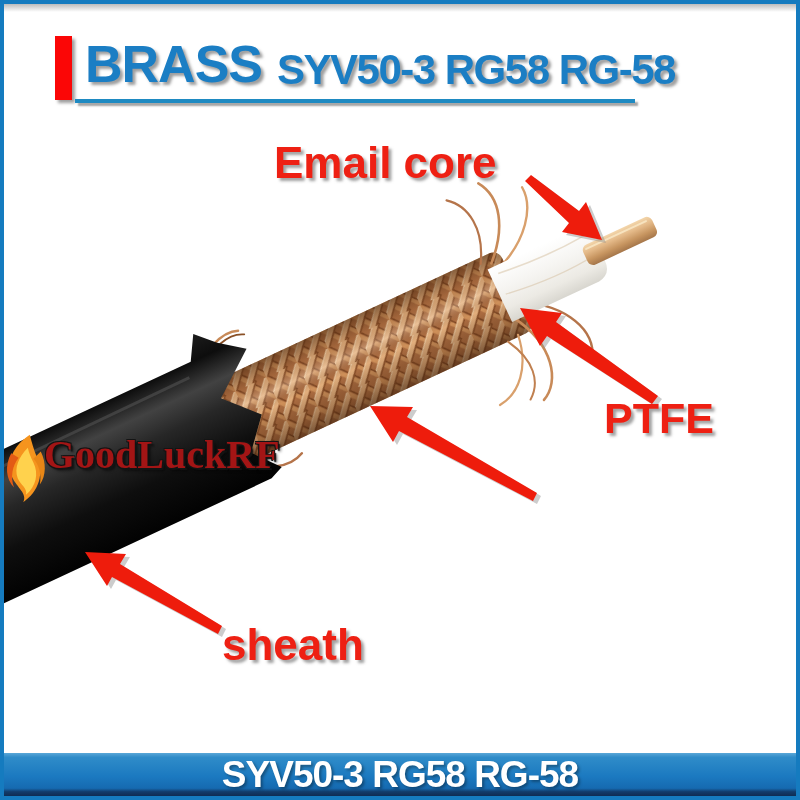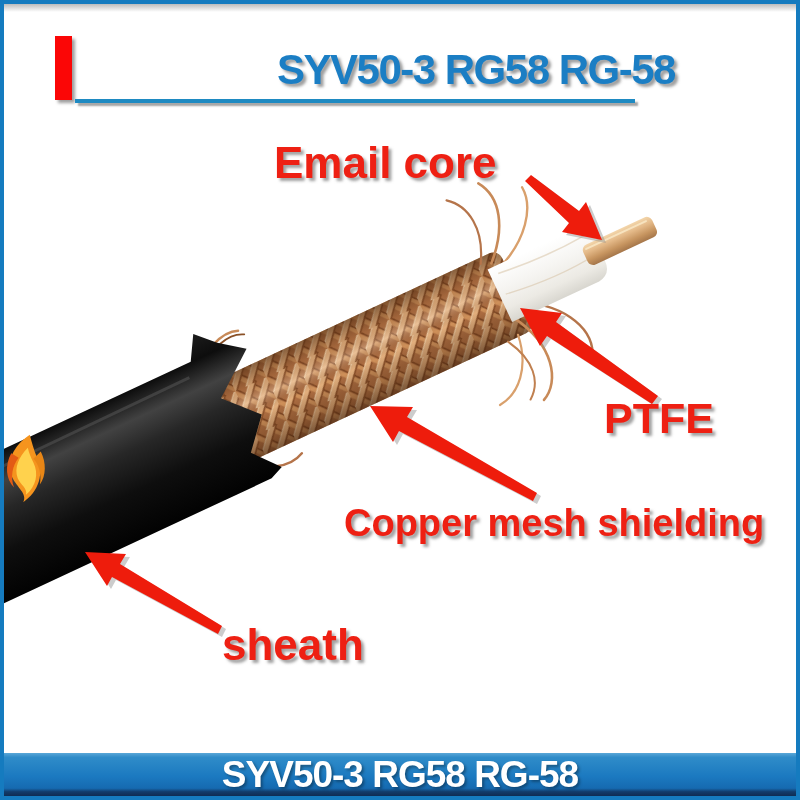--- a/index.html
+++ b/index.html
@@ -72,20 +72,21 @@
     text-shadow:2px 2px 3px rgba(0,0,0,.35); white-space:nowrap;
   }
 </style>
 </head>
 <body>
 
 <div class="canvas">
   <div class="top-shadow"></div>
 
   <div class="red-bar"></div>
+  <div class="brand-title">BRASS</div>
   <div class="model-title">SYV50-3 RG58 RG-58</div>
   <div class="header-underline"></div>
 
   <svg class="cable-svg" width="800" height="800" viewBox="0 0 800 800">
     <defs>
       <linearGradient id="sheathGrad" x1="0" y1="0" x2="0" y2="1">
         <stop offset="0" stop-color="#1c1c1c"></stop>
         <stop offset=".15" stop-color="#0d0d0d"></stop>
         <stop offset=".32" stop-color="#424242"></stop>
         <stop offset=".48" stop-color="#272727"></stop>
@@ -194,23 +195,23 @@
     </g>
   </svg>
 
   <div class="watermark">
     <svg class="wm-flame" width="48" height="78" viewBox="0 0 52 80">
       <path d="M30,4 C12,16 4,34 11,50 C16,61 28,68 23,77 C40,66 46,45 38,29 C34,19 32,11 30,4 Z" fill="#f5941e"></path>
       <path d="M28,18 C18,28 13,40 17,51 C20,58 28,62 26,69 C37,60 40,46 34,34 C31,28 29,23 28,18 Z" fill="#ffd24d"></path>
       <path d="M10,24 C3,37 4,52 13,61 C9,50 11,38 18,29 Z" fill="#e35b15"></path>
       <path d="M42,22 C48,34 48,48 41,58 C43,47 40,36 34,30 Z" fill="#e88616"></path>
     </svg>
+    <div class="wm-brand">GoodLuckRF</div>
   </div>
 
   <div class="ann ann-copper-core">Email core</div>
   <div class="ann ann-ptfe">PTFE</div>
-  <div class="ann ann-mesh">Copper mesh shielding</div>
   <div class="ann ann-sheath">sheath</div>
 
   <div class="footer-bar">
     <div class="footer-text">SYV50-3 RG58 RG-58</div>
   </div>
 </div>
 
 </body></html>

